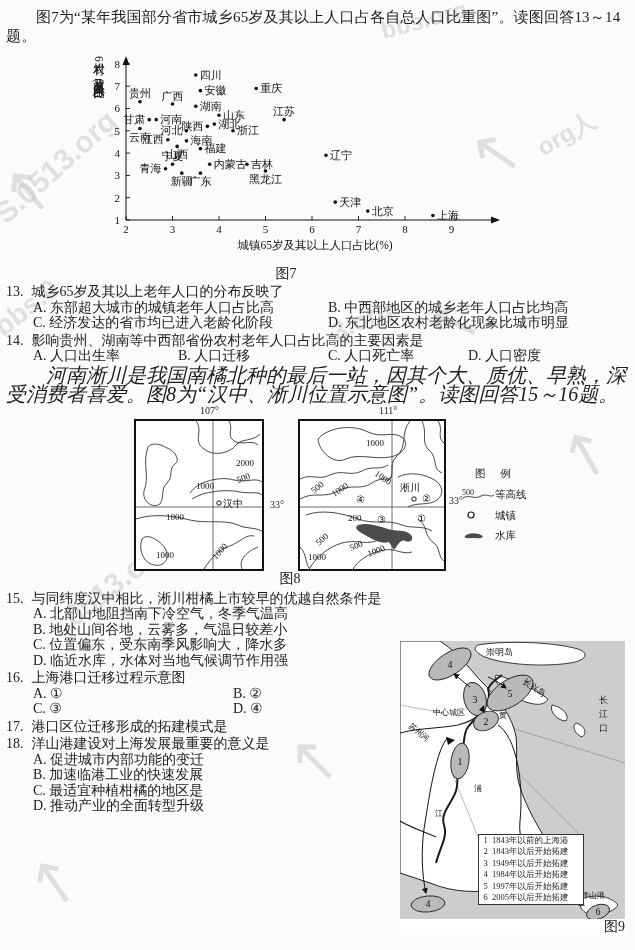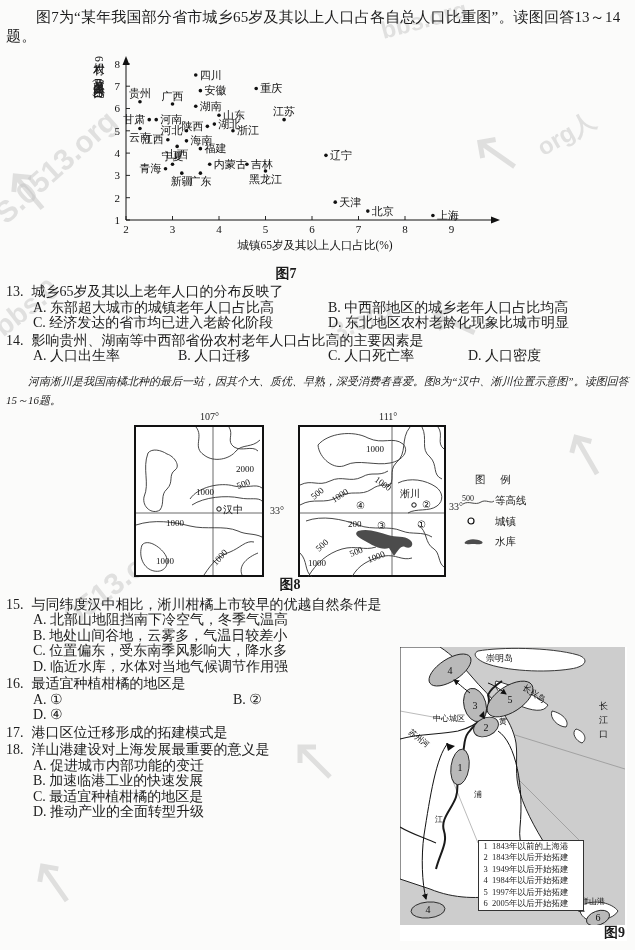--- a/index.html
+++ b/index.html
@@ -3,35 +3,35 @@
 <meta charset="utf-8">
 <style>
   html,body{margin:0;padding:0;}
   body{width:635px;height:950px;position:relative;overflow:hidden;background:#fbfbfa;
        font-family:"Liberation Serif","DejaVu Serif",serif;color:#1c1c1c;font-size:14px;}
   .page{position:absolute;inset:0;padding:8px 5px 0 6px;z-index:1;}
   .wm{position:absolute;z-index:0;color:#c6c6c6;opacity:.5;pointer-events:none;
       font-family:"Liberation Sans","DejaVu Sans",sans-serif;font-weight:bold;white-space:nowrap;}
   svg{font-family:"Liberation Serif","DejaVu Serif",serif;}
   .intro{font-size:15px;line-height:19px;text-indent:2em;letter-spacing:.2px;}
-  .para{font-size:11px;line-height:19px;text-indent:2em;font-style:italic;margin-top:8px;}
+  .para{font-size:20px;line-height:19px;text-indent:2em;font-style:italic;margin-top:2px;}
   .q{margin-top:2px;}
   .qline{line-height:15.5px;}
   .qnum{padding-right:8px;}
   .opts{padding-left:27px;}
   .opt{line-height:15.5px;}
   .cols2{display:grid;grid-template-columns:295px 1fr;}
   .cols4{display:grid;grid-template-columns:145px 150px 140px 1fr;}
   .cols2b{display:grid;grid-template-columns:200px 1fr;}
   
   .chart7{position:relative;margin:4px 0 0 70px;width:520px;height:216px;}
   .chart7 .ylab{position:absolute;left:16px;top:4px;writing-mode:vertical-rl;
       font-size:11.5px;letter-spacing:1px;line-height:14px;}
   .chart7 svg{position:absolute;left:34px;top:0;}
-  .figcap{text-align:center;font-size:14px;line-height:16px;font-weight:bold;}
+  .figcap{text-align:center;font-size:14px;line-height:16px;}
   .cap7{width:560px;}
   
   .f8-wrap{position:relative;margin:3px 0 0 128px;width:478px;height:182px;padding-left:44px;}
   .f8-lab{position:absolute;font-size:10px;}
   .f8-legend{position:absolute;left:327px;top:60px;width:140px;font-size:10.5px;}
   .f8-legend .lgt{letter-spacing:6px;margin-left:14px;}
   .lgrow{display:flex;align-items:center;margin-top:6px;}
   .lgsym{width:34px;display:inline-block;text-align:center;}
   .cap8{width:312px;position:absolute;top:164px;left:0;}
   
@@ -311,24 +311,25 @@
       <div class="q">
         <div class="qline"><span class="qnum">15.</span><span>与同纬度汉中相比，淅川柑橘上市较早的优越自然条件是</span></div>
         <div class="opts">
             <div class="opt">A. 北部山地阻挡南下冷空气，冬季气温高</div>
             <div class="opt">B. 地处山间谷地，云雾多，气温日较差小</div>
             <div class="opt">C. 位置偏东，受东南季风影响大，降水多</div>
             <div class="opt">D. 临近水库，水体对当地气候调节作用强</div>
           </div>
       </div>
       <div class="q">
-        <div class="qline"><span class="qnum">16.</span><span>最适宜种植柑橘的地区是</span></div>
+        <div class="qline"><span class="qnum">16.</span><span>上海港口迁移过程示意图</span></div>
         <div class="opts cols2b">
             <div class="opt">A. ①</div>
             <div class="opt">B. ②</div>
+            <div class="opt">C. ③</div>
             <div class="opt">D. ④</div>
           </div>
       </div>
       <div class="q">
         <div class="qline"><span class="qnum">17.</span><span>港口区位迁移形成的拓建模式是</span></div>
       </div>
       <div class="q">
         <div class="qline"><span class="qnum">18.</span><span>洋山港建设对上海发展最重要的意义是</span></div>
         <div class="opts">
             <div class="opt">A. 促进城市内部功能的变迁</div>

